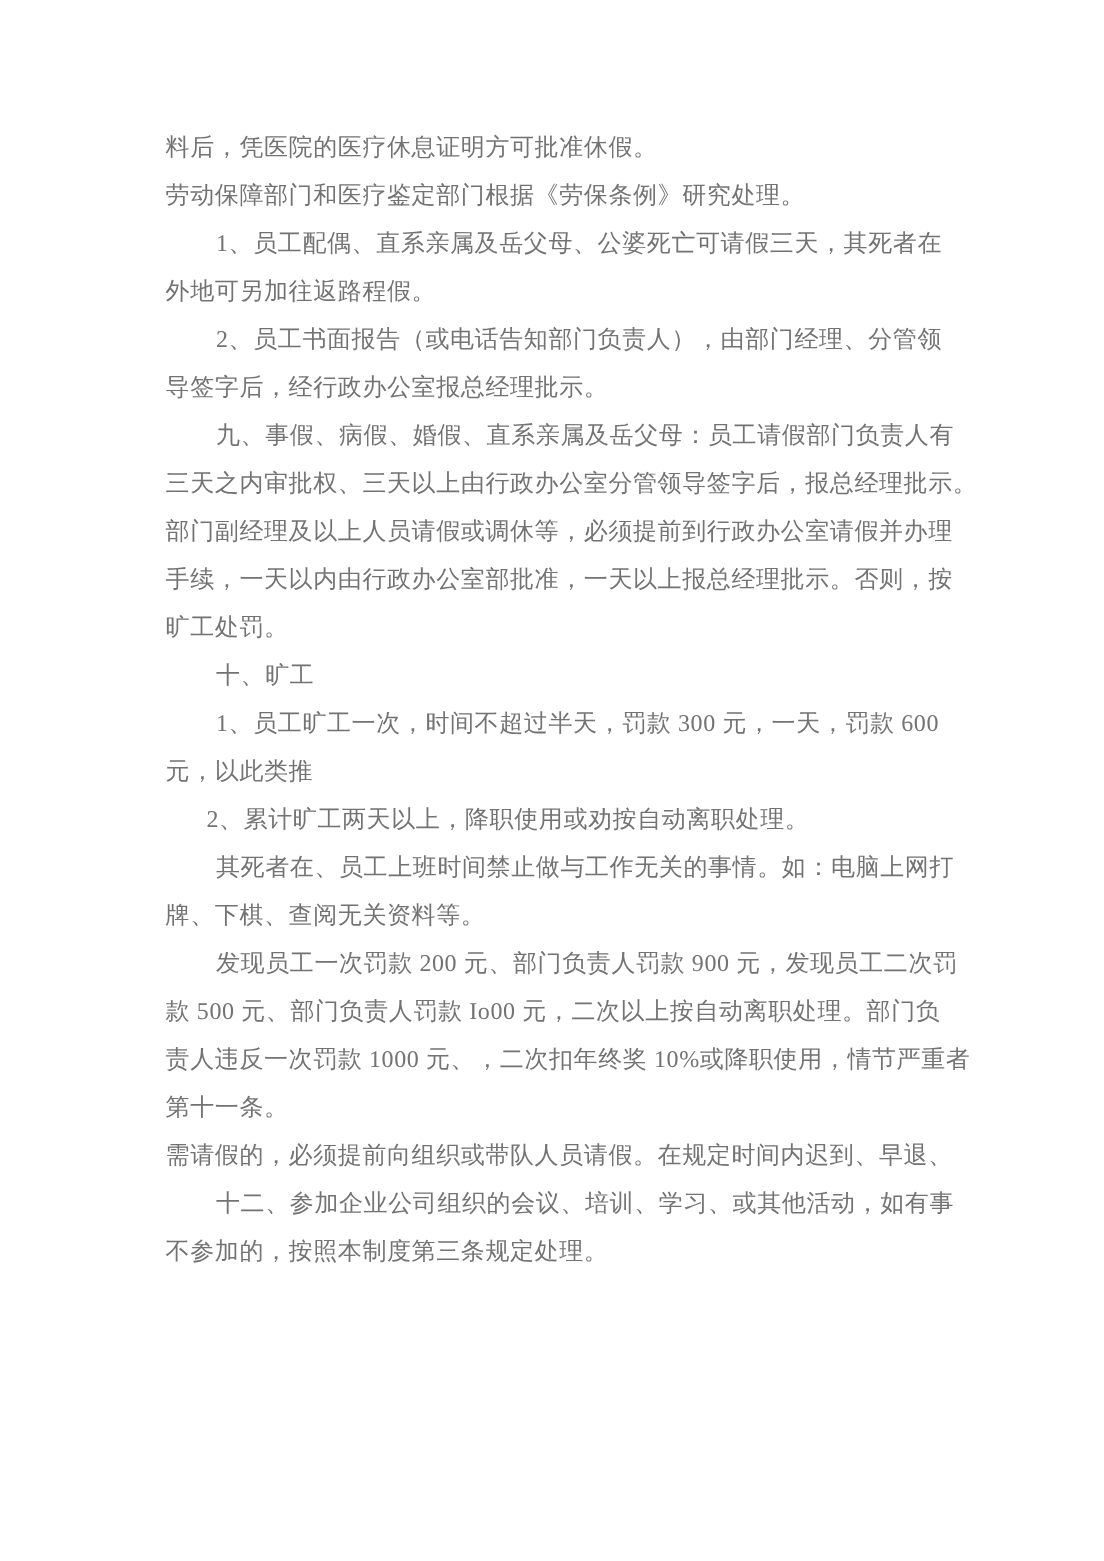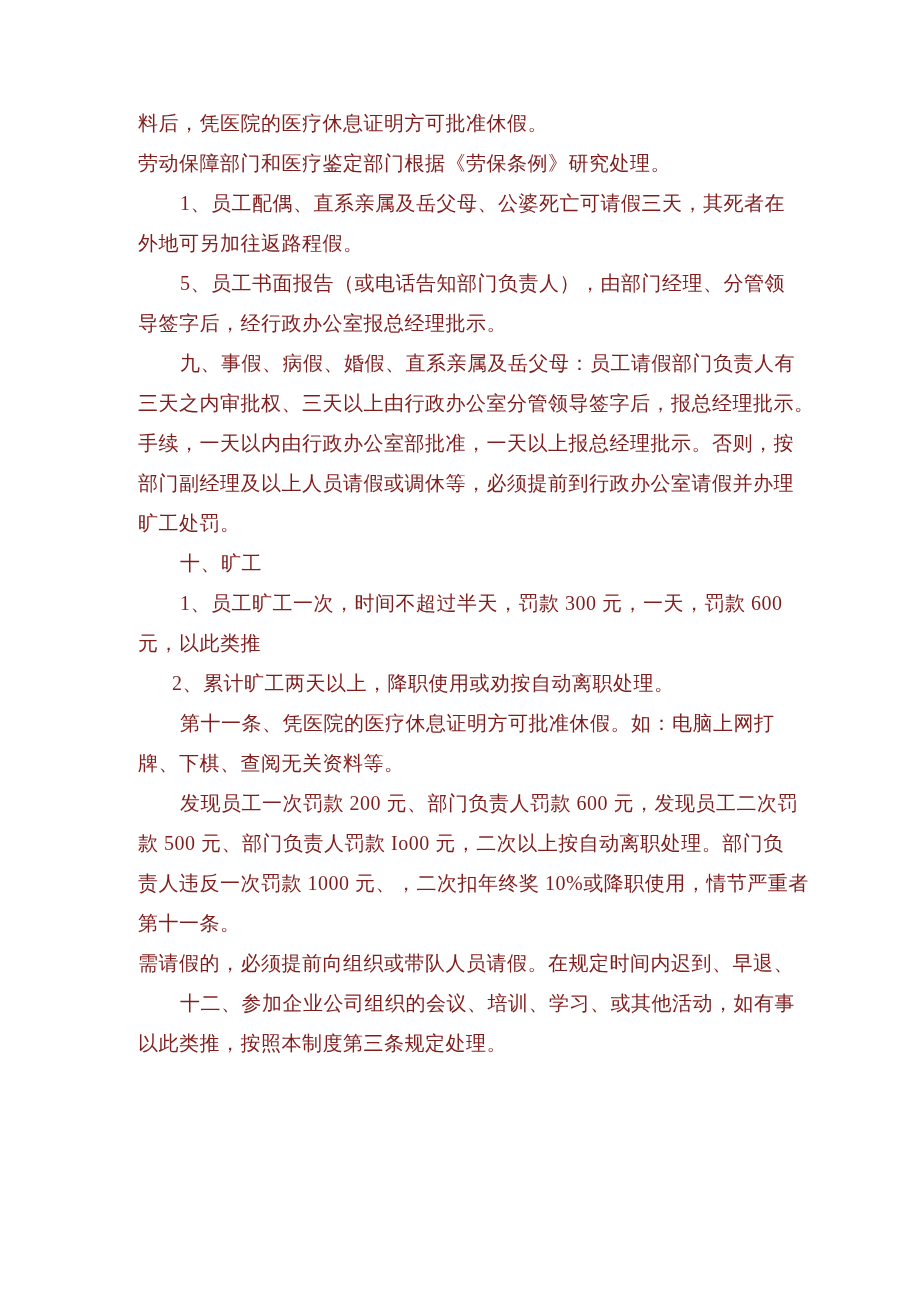--- a/index.html
+++ b/index.html
@@ -19,21 +19,21 @@
     top: 0;
     width: 920px;
     height: 1301px;
     background: #ffffff;
   }
   .text-block {
     position: absolute;
     left: 138px;
     top: 103px;
     width: 660px;
-    color: #7f1d1d;
+    color: #737373;
     font-family: "Liberation Serif", "DejaVu Serif", serif;
     font-size: 20px;
     letter-spacing: 0.5px;
   }
   .para {
     margin: 0;
     padding: 0;
   }
   .line {
     height: 40px;
@@ -57,49 +57,49 @@
         <div class="line">料后，凭医院的医疗休息证明方可批准休假。</div>
       </div>
       <div class="para">
         <div class="line">劳动保障部门和医疗鉴定部门根据《劳保条例》研究处理。</div>
       </div>
       <div class="para">
         <div class="line indent">1、员工配偶、直系亲属及岳父母、公婆死亡可请假三天，其死者在</div>
         <div class="line">外地可另加往返路程假。</div>
       </div>
       <div class="para">
-        <div class="line indent">5、员工书面报告（或电话告知部门负责人），由部门经理、分管领</div>
+        <div class="line indent">2、员工书面报告（或电话告知部门负责人），由部门经理、分管领</div>
         <div class="line">导签字后，经行政办公室报总经理批示。</div>
       </div>
       <div class="para">
         <div class="line indent">九、事假、病假、婚假、直系亲属及岳父母：员工请假部门负责人有</div>
         <div class="line">三天之内审批权、三天以上由行政办公室分管领导签字后，报总经理批示。</div>
+        <div class="line">部门副经理及以上人员请假或调休等，必须提前到行政办公室请假并办理</div>
         <div class="line">手续，一天以内由行政办公室部批准，一天以上报总经理批示。否则，按</div>
-        <div class="line">部门副经理及以上人员请假或调休等，必须提前到行政办公室请假并办理</div>
         <div class="line">旷工处罚。</div>
       </div>
       <div class="para">
         <div class="line indent">十、旷工</div>
       </div>
       <div class="para">
         <div class="line indent">1、员工旷工一次，时间不超过半天，罚款 300 元，一天，罚款 600</div>
         <div class="line">元，以此类推</div>
       </div>
       <div class="para">
         <div class="line indent-small">2、累计旷工两天以上，降职使用或劝按自动离职处理。</div>
       </div>
       <div class="para">
-        <div class="line indent">第十一条、凭医院的医疗休息证明方可批准休假。如：电脑上网打</div>
+        <div class="line indent">其死者在、员工上班时间禁止做与工作无关的事情。如：电脑上网打</div>
         <div class="line">牌、下棋、查阅无关资料等。</div>
       </div>
       <div class="para">
-        <div class="line indent">发现员工一次罚款 200 元、部门负责人罚款 600 元，发现员工二次罚</div>
+        <div class="line indent">发现员工一次罚款 200 元、部门负责人罚款 900 元，发现员工二次罚</div>
         <div class="line">款 500 元、部门负责人罚款 Io00 元，二次以上按自动离职处理。部门负</div>
         <div class="line">责人违反一次罚款 1000 元、，二次扣年终奖 10%或降职使用，情节严重者</div>
         <div class="line">第十一条。</div>
       </div>
       <div class="para">
         <div class="line">需请假的，必须提前向组织或带队人员请假。在规定时间内迟到、早退、</div>
         <div class="line indent">十二、参加企业公司组织的会议、培训、学习、或其他活动，如有事</div>
-        <div class="line">以此类推，按照本制度第三条规定处理。</div>
+        <div class="line">不参加的，按照本制度第三条规定处理。</div>
       </div>
     </div>
 </div>
 
 </body></html>

